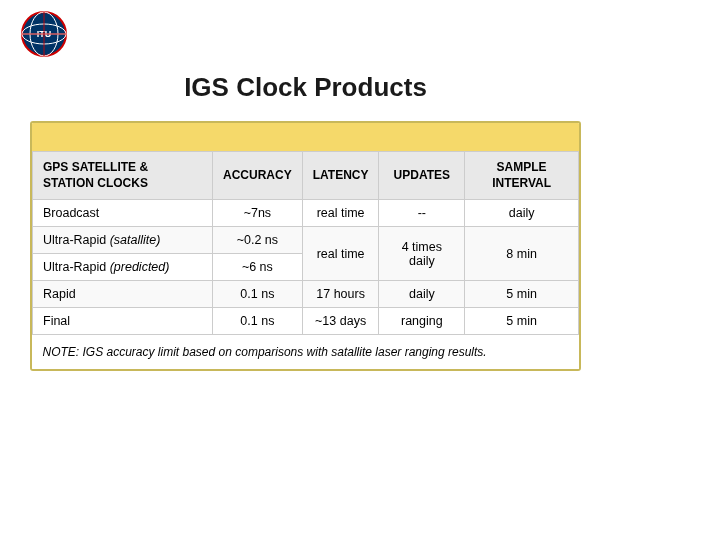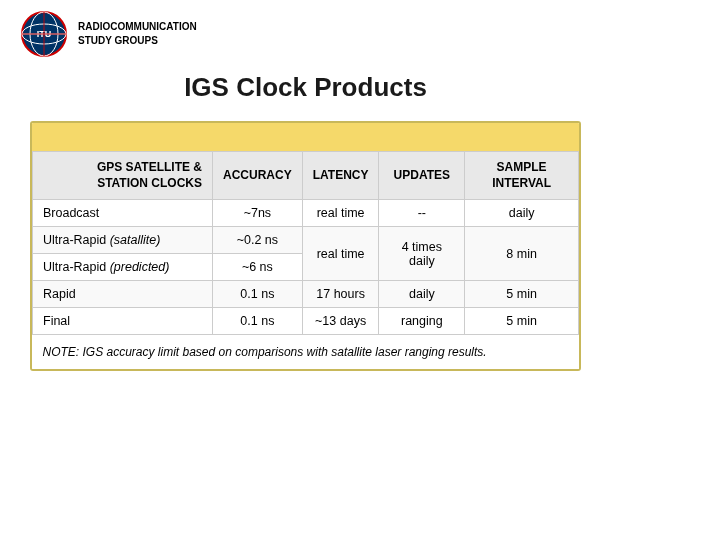--- a/index.html
+++ b/index.html
@@ -77,21 +77,21 @@
       padding: 8px 10px;
       text-align: center;
       font-size: 12px;
       font-weight: bold;
       border: 1px solid #ccc;
       text-transform: uppercase;
       line-height: 1.3;
     }
 
     thead th:first-child {
-      text-align: right;
+      text-align: left;
     }
 
     tbody td {
       padding: 6px 10px;
       border: 1px solid #ccc;
       text-align: center;
       font-size: 12.5px;
       vertical-align: middle;
     }
 
@@ -133,24 +133,20 @@
         <circle cx="24" cy="24" r="22" fill="#003366" stroke="#cc0000" stroke-width="2"></circle>
         <ellipse cx="24" cy="24" rx="14" ry="22" fill="none" stroke="#fff" stroke-width="1"></ellipse>
         <ellipse cx="24" cy="24" rx="22" ry="10" fill="none" stroke="#fff" stroke-width="1"></ellipse>
         <line x1="2" y1="24" x2="46" y2="24" stroke="#fff" stroke-width="1"></line>
         <text x="24" y="27" text-anchor="middle" font-size="9" fill="#fff" font-weight="bold" font-family="Arial">ITU</text>
 
         <rect x="0" y="20" width="48" height="8" fill="none"></rect>
         <line x1="24" y1="2" x2="24" y2="46" stroke="#cc0000" stroke-width="1.5" opacity="0.6"></line>
         <line x1="2" y1="24" x2="46" y2="24" stroke="#cc0000" stroke-width="1.5" opacity="0.6"></line>
       </svg>
-      <div class="logo-text">
-        <div>RADIOCOMMUNICATION</div>
-        <div>STUDY GROUPS</div>
-      </div>
     </div>
   </div>
 
   <div class="page-title">IGS Clock Products</div>
 
   <div class="table-container">
     <div class="table-top-bar"></div>
     <table>
       <thead>
         <tr>

